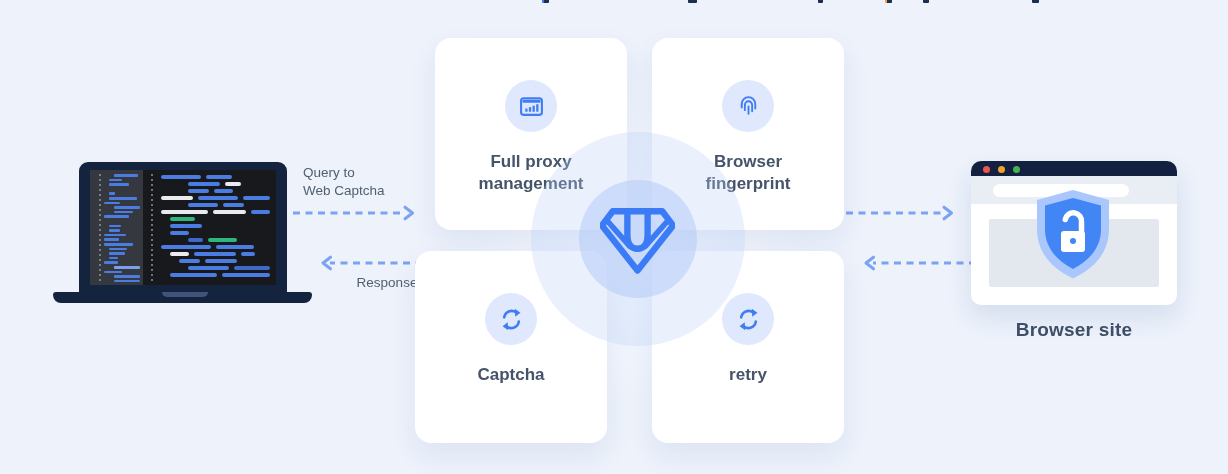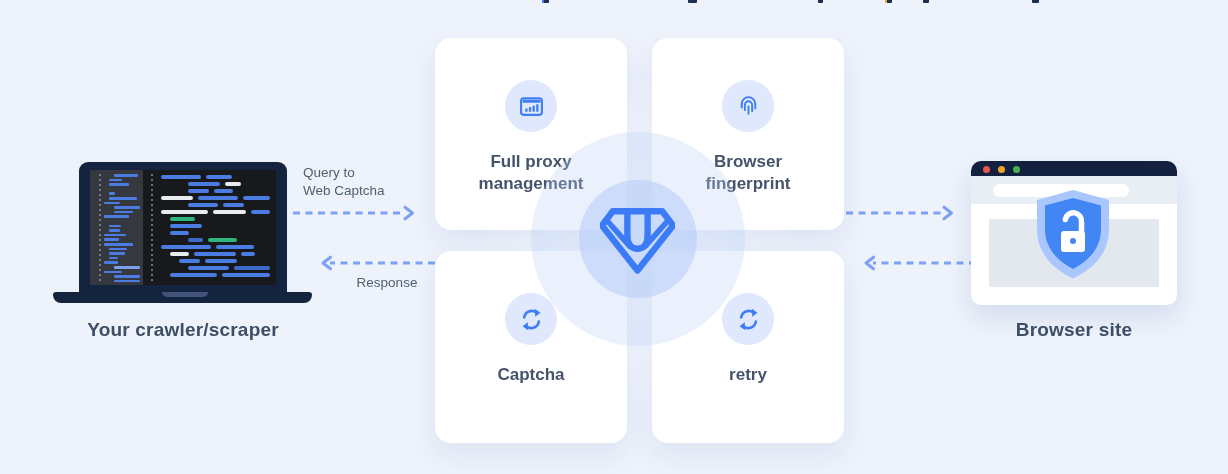--- a/index.html
+++ b/index.html
@@ -131,21 +131,20 @@
           <div class="cbar" style="left: 32px; top: 96px; width: 41.1964px; background: rgb(74, 124, 226);"></div>
           <div class="cbar" style="left: 78.1964px; top: 96px; width: 35.8036px; background: rgb(61, 105, 201);"></div>
           <div class="cbar" style="left: 14px; top: 103px; width: 47.0143px; background: rgb(74, 124, 226);"></div>
           <div class="cbar" style="left: 66.0143px; top: 103px; width: 47.9857px; background: rgb(74, 124, 226);"></div>
         </div>
     </div>
   </div>
   <div class="laptop-base">
     <div class="laptop-notch"></div>
   </div>
-  <div class="side-label" style="left:58px;top:319px;width:250px">Your crawler/scraper</div>
 
   <div class="flow-note" style="left:303px;top:164px">
     <div>Query to</div>
     <div>Web Captcha</div>
   </div>
   <svg class="abs" style="left:292px;top:205px" width="126" height="16">
     <line x1="1" y1="8" x2="113" y2="8" stroke="#7ca2f3" stroke-width="3" stroke-dasharray="7 5.5"></line>
     <path d="M113,2.2 L120.5,8 L113,13.8" fill="none" stroke="#7ca2f3" stroke-width="3" stroke-linecap="round" stroke-linejoin="round"></path>
   </svg>
   <svg class="abs" style="left:320px;top:255px" width="116" height="16">
@@ -191,21 +190,21 @@
         <path d="M8.5,10.5 L8.5,15.5"></path>
         <path d="M12,12 L12,19"></path>
       </svg>
     </div>
     <div class="card-label">
       <div>Browser</div>
       <div>fingerprint</div>
     </div>
   </div>
 
-  <div class="card" style="left:435px;top:251px">
+  <div class="card" style="left:415px;top:251px">
     <div class="icon-circle">
       <svg width="25" height="25" viewBox="0 0 24 24">
         <path d="M5,10 A7.2,7.2 0 0 1 16.5,5.2" fill="none" stroke="#3f7df5" stroke-width="2.5" stroke-linecap="round"></path>
         <path d="M15.2,1.6 L20.6,5.5 L15.6,9.4 Z" fill="#3f7df5"></path>
         <path d="M19,14 A7.2,7.2 0 0 1 7.5,18.8" fill="none" stroke="#3f7df5" stroke-width="2.5" stroke-linecap="round"></path>
         <path d="M8.8,22.4 L3.4,18.5 L8.4,14.6 Z" fill="#3f7df5"></path>
       </svg>
     </div>
     <div class="card-label">
       <div>Captcha</div>

